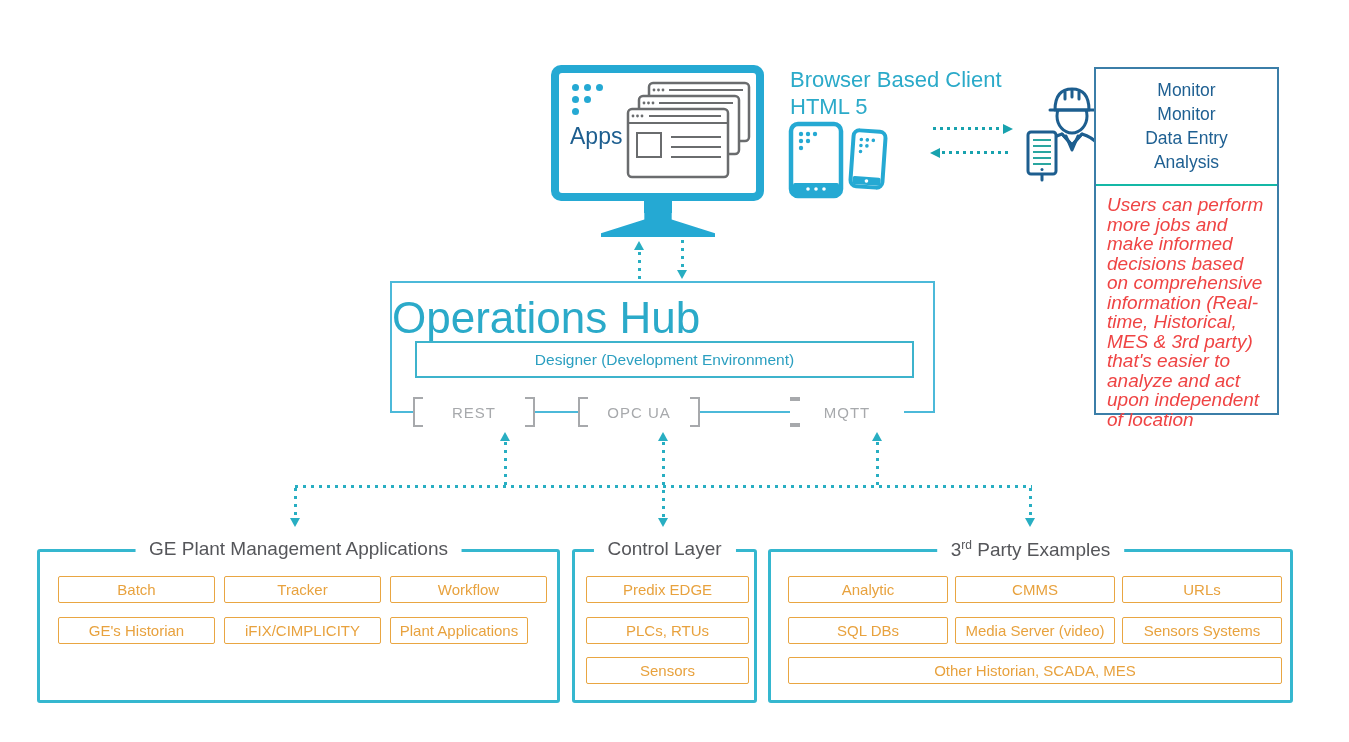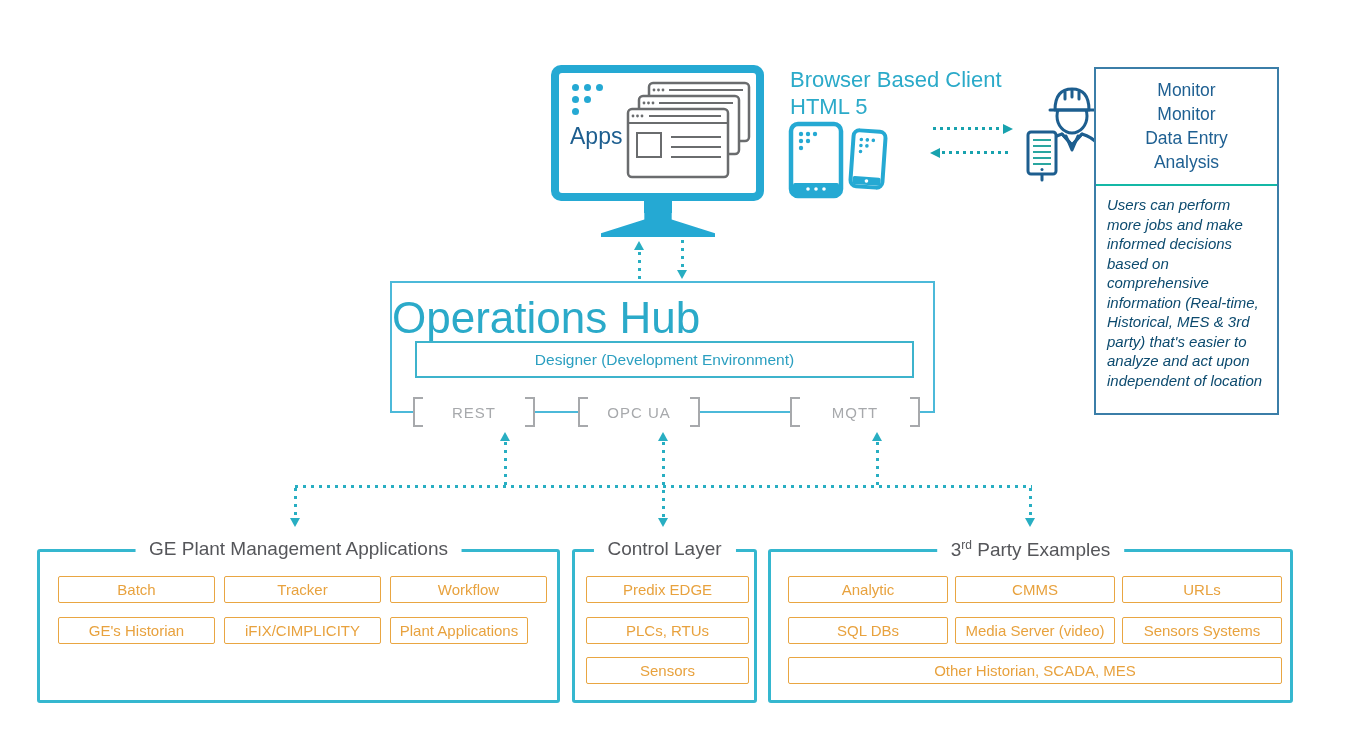--- a/index.html
+++ b/index.html
@@ -26,21 +26,21 @@
   .arr-left  { width:0; height:0; border-top:5px solid transparent; border-bottom:5px solid transparent; border-right:10px solid #18a2ae; }
   .dot-h.teal { background-image:repeating-linear-gradient(to right, #18a2ae 0 3px, transparent 3px 7px); }
 
   
   .client-title { left:790px; top:66px; font-size:22px; line-height:27px; color:#2baac9; }
 
   
   .user-panel { left:1094px; top:67px; width:185px; height:348px; border:2px solid #3b7ea8; background:#fff; }
   .user-caps { border-bottom:2px solid #14b8a6; padding:9px 4px 10px 4px; text-align:center;
     font-size:17.5px; line-height:24px; color:#1f6092; }
-  .user-desc { padding:9px 9px 0 11px; font-size:15px; font-style:italic; line-height:19.5px; color:#0c4a6e; }
+  .user-desc { padding:9px 9px 0 11px; font-size:19px; font-style:italic; line-height:19.5px; color:#ef4444; }
 
   
   .hub-box { left:390px; top:281px; width:545px; height:132px; border:2px solid #4cb9d9; background:#fff; }
   .hub-title { position:absolute; left:0; right:0; top:10px; text-align:left; font-size:44px; color:#2baac9; }
   .designer-box { position:absolute; left:23px; top:58px; width:499px; height:37px; border:2px solid #3db3cc;
     display:flex; align-items:center; justify-content:center; font-size:15.5px; color:#2b9fc0; }
   .bracket-group { display:flex; align-items:stretch; height:30px; background:#fff; }
   .bk { width:10px; border:2px solid #a7a9ac; }
   .bk.l { border-right:none; }
   .bk.r { border-left:none; }
@@ -193,21 +193,21 @@
   <div class="abs bracket-group" style="left:413px;top:397px;width:122px;gap:7px;">
     <div class="bk l"></div>
     <div class="bracket-label">REST</div>
     <div class="bk r"></div>
   </div>
   <div class="abs bracket-group" style="left:578px;top:397px;width:122px;">
     <div class="bk l"></div>
     <div class="bracket-label">OPC UA</div>
     <div class="bk r"></div>
   </div>
-  <div class="abs bracket-group" style="left:790px;top:397px;width:130px;">
+  <div class="abs bracket-group" style="left:790px;top:397px;width:114px;flex-direction:column;">
     <div class="bk l"></div>
     <div class="bracket-label">MQTT</div>
     <div class="bk r"></div>
   </div>
 
   <div class="abs arr-up" style="left:500px;top:432px;"></div>
   <div class="abs dot-v" style="left:503.5px;top:442px;height:45px;"></div>
   <div class="abs arr-up" style="left:658px;top:432px;"></div>
   <div class="abs dot-v" style="left:661.5px;top:442px;height:76px;"></div>
   <div class="abs arr-down" style="left:658px;top:518px;"></div>

